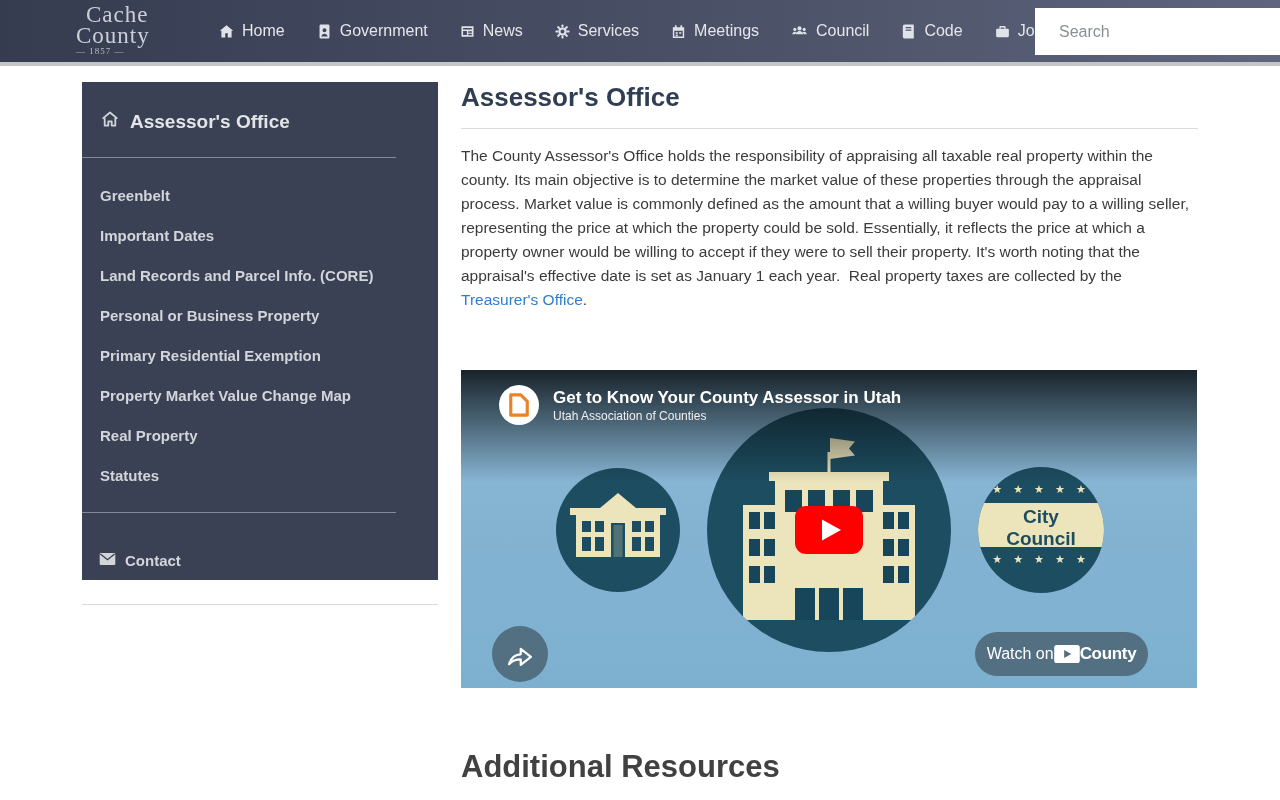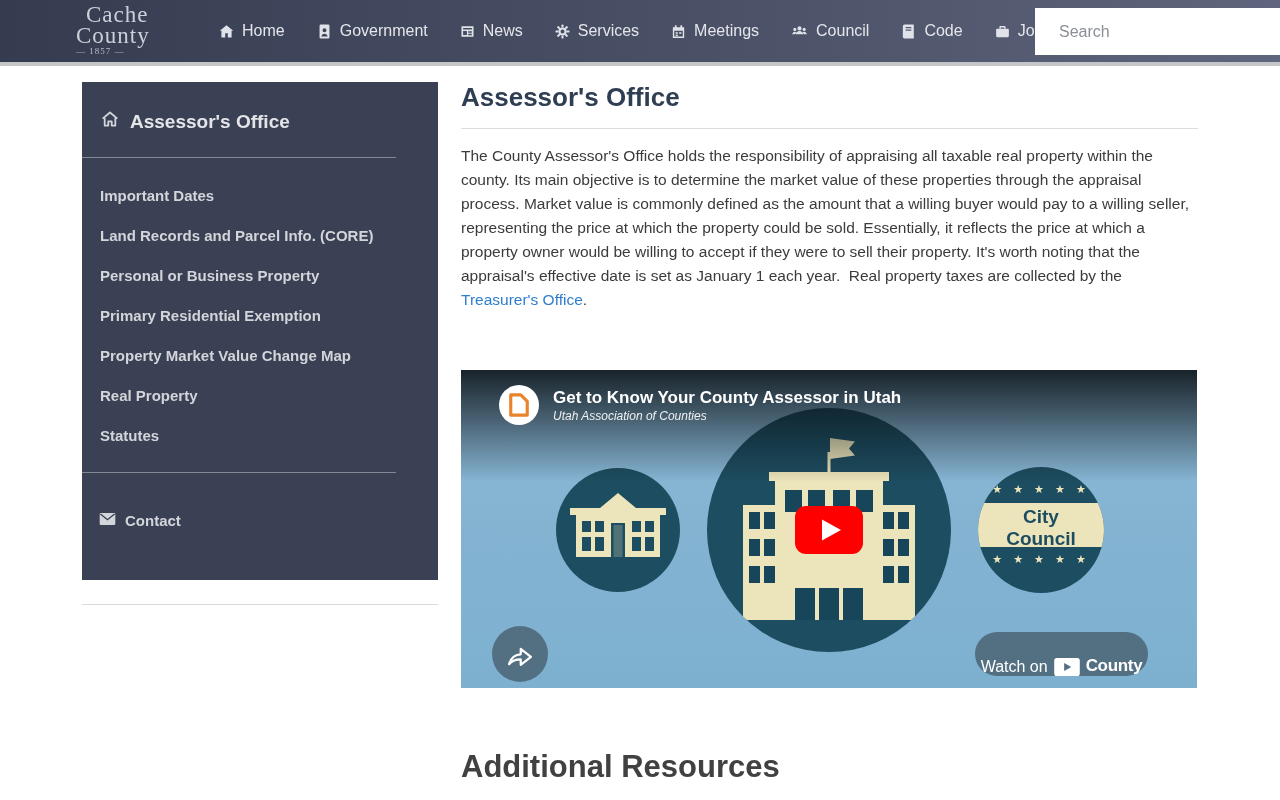--- a/index.html
+++ b/index.html
@@ -48,36 +48,36 @@
 
   
   .video{position:absolute;left:0;top:288px;width:736px;height:318px;overflow:hidden;
          background:linear-gradient(180deg,#8dbad8 0%,#84b3d2 50%,#7db0cf 100%);cursor:pointer;}
   .v-shade{position:absolute;top:0;left:0;width:100%;height:112px;z-index:3;
            background:linear-gradient(180deg,rgba(8,14,18,.88) 0%,rgba(8,14,18,.5) 45%,rgba(8,14,18,0) 100%);}
   .v-head{position:absolute;top:15px;left:38px;display:flex;gap:14px;z-index:5;align-items:flex-start;}
   .v-avatar{width:40px;height:40px;border-radius:50%;background:#fff;display:flex;
             align-items:center;justify-content:center;cursor:pointer;}
   .v-title{font-size:17px;font-weight:700;color:#fff;line-height:21px;margin-top:2px;cursor:pointer;}
-  .v-channel{font-size:12px;color:#f0f0f0;line-height:16px;cursor:pointer;font-style:italic;}
+  .v-channel{font-size:12px;color:#f0f0f0;line-height:16px;cursor:pointer;}
   .v-circle{position:absolute;border-radius:50%;background:#1d4d60;overflow:hidden;z-index:2;}
   .v-circle-left{left:95px;top:98px;width:124px;height:124px;}
   .v-circle-mid{left:246px;top:38px;width:244px;height:244px;}
   .v-badge{position:absolute;left:517px;top:97px;width:126px;height:126px;border-radius:50%;
            background:#1d4d60;overflow:hidden;text-align:center;color:#ece4ba;z-index:2;}
   .badge-stars{font-size:11px;letter-spacing:4px;line-height:12px;margin-top:16px;}
   .badge-band{margin-top:8px;background:#ece4ba;height:44px;color:#1d4d60;font-weight:700;
               font-size:19px;line-height:22px;padding-top:3px;box-sizing:border-box;}
   .badge-stars-b{font-size:11px;letter-spacing:4px;line-height:12px;margin-top:6px;}
   .play-btn{position:absolute;left:334px;top:136px;width:68px;height:48px;z-index:6;cursor:pointer;}
   .v-share{position:absolute;left:31px;top:256px;width:56px;height:56px;border-radius:50%;z-index:6;
            background:rgba(55,72,82,.62);display:flex;align-items:center;justify-content:center;cursor:pointer;}
   .v-watch{position:absolute;left:514px;top:262px;width:173px;height:44px;border-radius:22px;z-index:6;
-           background:rgba(55,72,82,.62);color:#fff;display:flex;align-items:flex-end;
-           justify-content:center;gap:6px;font-size:16px;cursor:pointer;}
+           background:rgba(55,72,82,.62);color:#fff;display:flex;align-items:center;
+           justify-content:center;font-size:16px;cursor:pointer;}
   .yt-word{font-weight:700;font-size:17px;letter-spacing:-0.3px;}
 </style>
 </head>
 <body>
 
 <div class="page">
 
   <header class="navbar">
     <div class="logo">
       <div class="logo-l1">Cache</div>
@@ -182,20 +182,21 @@
       <span>
         <svg width="20" height="18" viewBox="0 0 24 22" fill="none" stroke="#d2d5da" stroke-width="2.2" stroke-linejoin="round">
           <path d="M3 10.5 12 3l9 7.5"></path>
             <path d="M5.5 9.5V19h4.4v-5h4.2v5h4.4V9.5"></path>
         </svg>
       </span>
       <span>Assessor's Office</span>
     </div>
     <hr class="sb-divider">
     <ul class="sb-links">
+      <li class="sb-link">Greenbelt</li>
       <li class="sb-link">Important Dates</li>
       <li class="sb-link">Land Records and Parcel Info. (CORE)</li>
       <li class="sb-link">Personal or Business Property</li>
       <li class="sb-link">Primary Residential Exemption</li>
       <li class="sb-link">Property Market Value Change Map</li>
       <li class="sb-link">Real Property</li>
       <li class="sb-link">Statutes</li>
     </ul>
     <hr class="sb-divider2">
     <div class="sb-contact">

